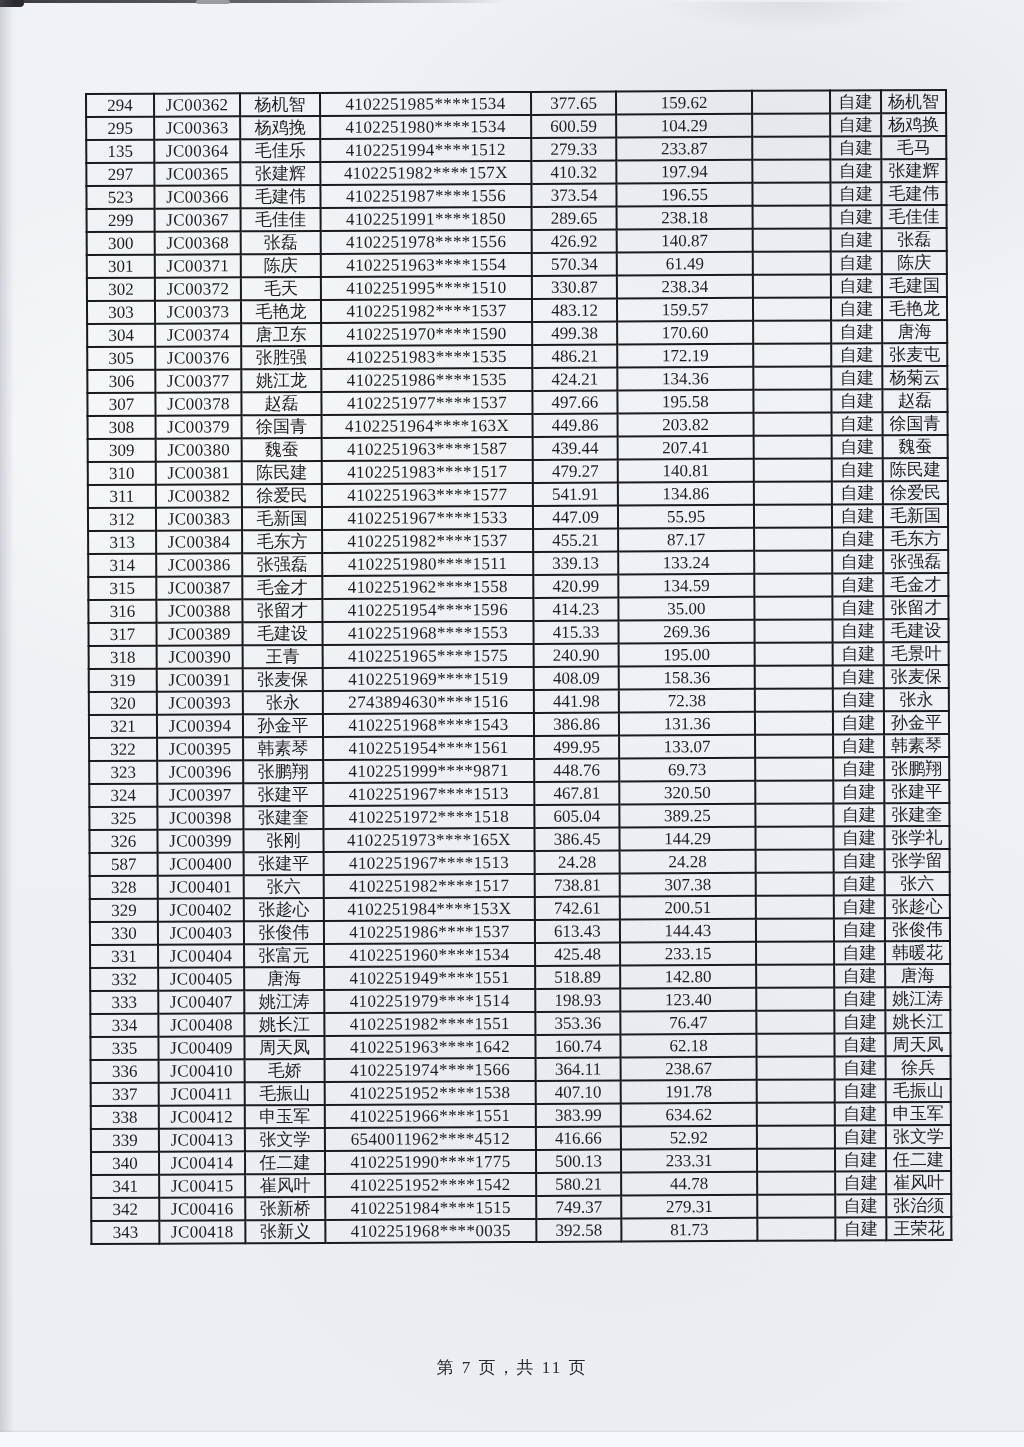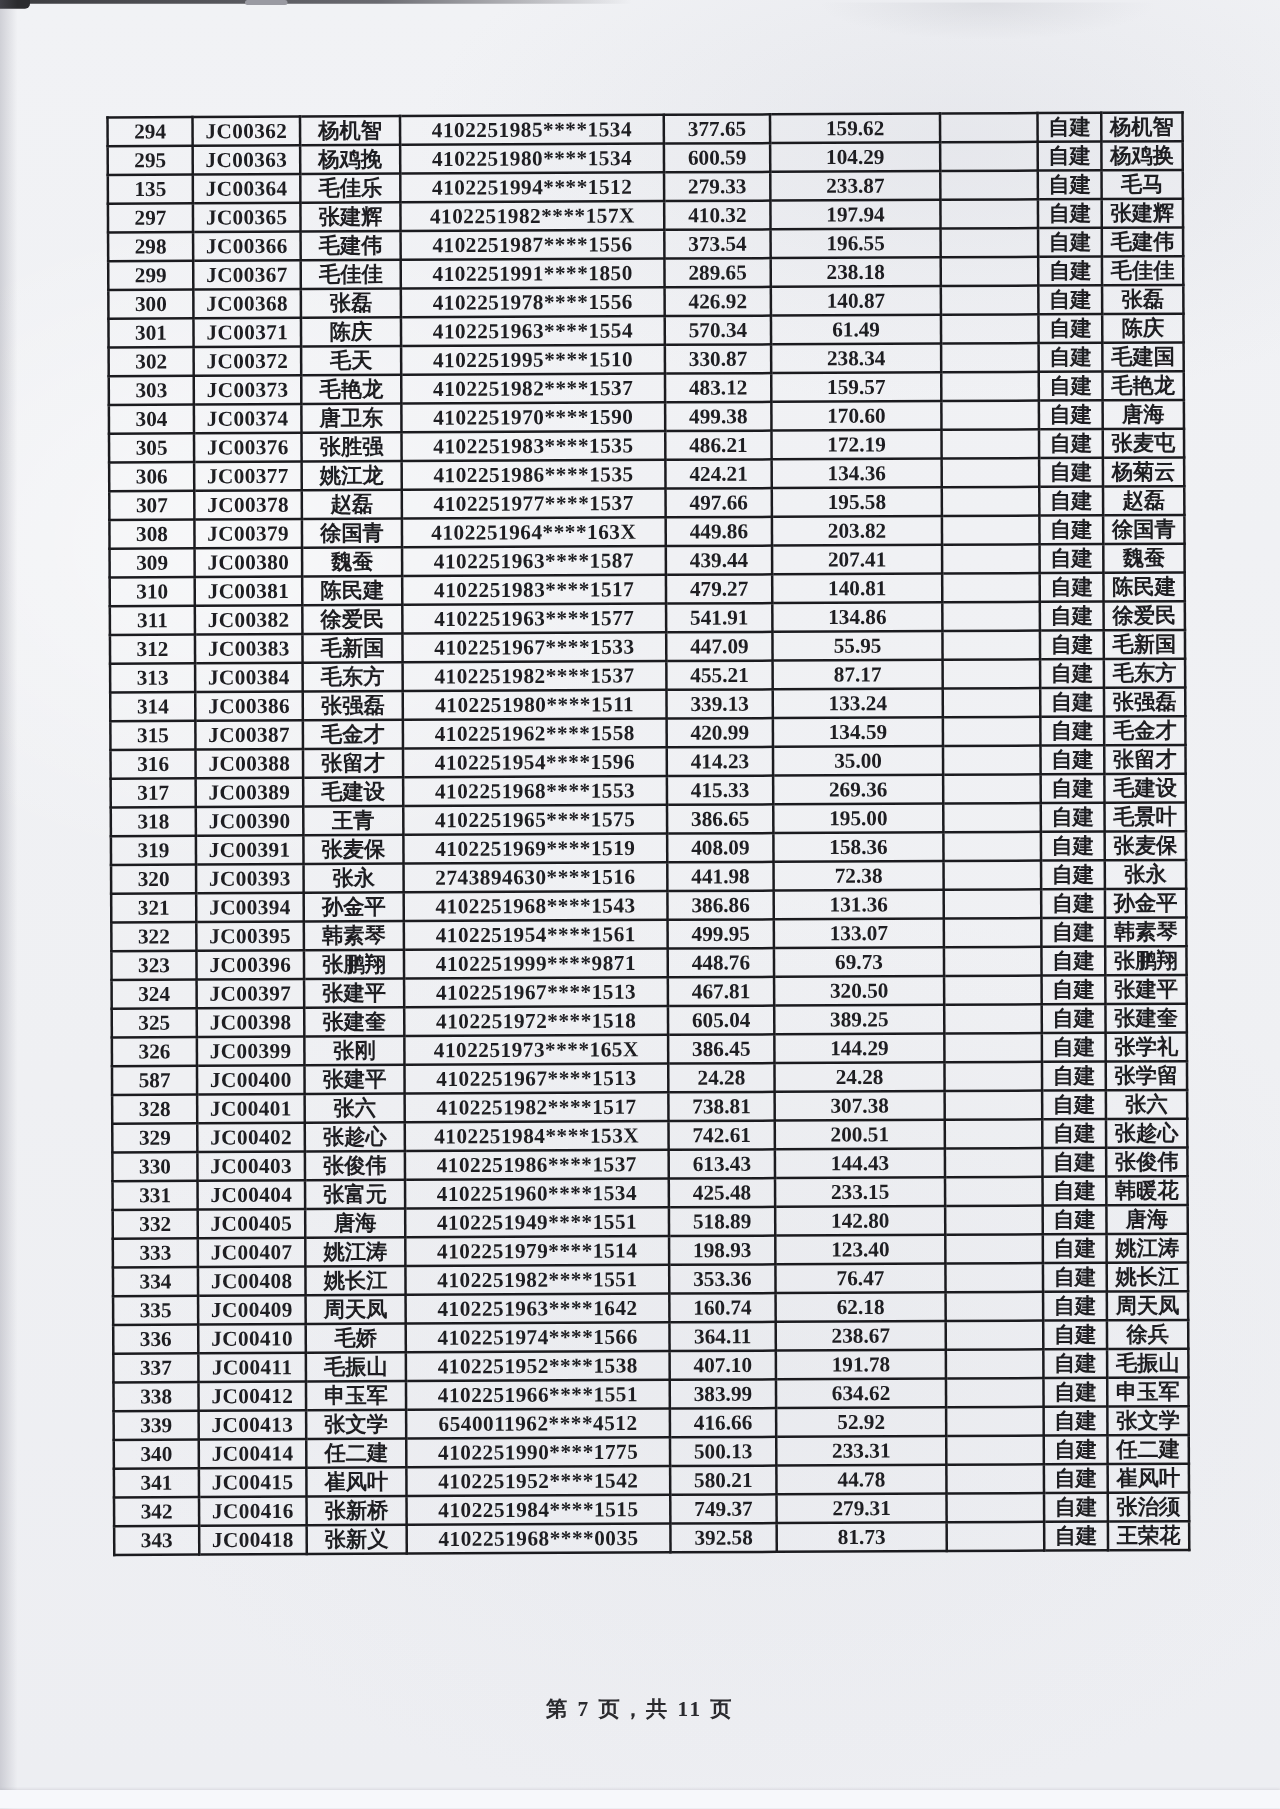--- a/index.html
+++ b/index.html
@@ -9,21 +9,20 @@
     font-family:"Liberation Serif","DejaVu Serif",serif;
   }
   .page{
     position:relative;width:1024px;height:1447px;
     background:
       radial-gradient(620px 300px at 75% 8%, rgba(210,212,220,.35), rgba(0,0,0,0) 70%),
       radial-gradient(500px 380px at 18% 30%, rgba(255,255,255,.5), rgba(0,0,0,0) 70%),
       radial-gradient(700px 500px at 60% 75%, rgba(222,224,230,.30), rgba(0,0,0,0) 75%),
       linear-gradient(180deg,#f1f2f5 0%,#eff0f3 60%,#edeef2 98%);
     overflow:hidden;
-    font-weight:bold;
   }
   
   .edge-top-line{position:absolute;left:0;top:0;width:505px;height:3px;background:linear-gradient(90deg,#3a3a3e,#6a6a70 60%,rgba(106,106,112,0));}
   .edge-top-blob{position:absolute;left:0;top:0;width:24px;height:7px;background:#2b2b2e;border-radius:0 0 4px 0;}
   .edge-top-dash{position:absolute;left:196px;top:0;width:34px;height:4px;background:#9a9aa2;border-radius:2px;}
   .edge-left-shadow{position:absolute;left:0;top:0;width:14px;height:1447px;
     background:linear-gradient(90deg,rgba(120,120,135,.28),rgba(120,120,135,0));}
   .edge-bottom-band{position:absolute;left:0;top:1432px;width:1024px;height:15px;background:#f7f8fb;box-shadow:0 -1px 2px rgba(150,150,165,.25);}
   .smudge{position:absolute;left:640px;top:2px;width:300px;height:40px;
     background:radial-gradient(60% 100% at 50% 0,rgba(150,152,162,.18),rgba(0,0,0,0) 75%);}
@@ -120,21 +119,21 @@
             <td class="c1">JC00365</td>
             <td class="c2">张建辉</td>
             <td class="c3">4102251982****157X</td>
             <td class="c4">410.32</td>
             <td class="c5">197.94</td>
             <td class="c6"></td>
             <td class="c7">自建</td>
             <td class="c8">张建辉</td>
           </tr>
           <tr>
-            <td class="c0">298</td>
+            <td class="c0">523</td>
             <td class="c1">JC00366</td>
             <td class="c2">毛建伟</td>
             <td class="c3">4102251987****1556</td>
             <td class="c4">373.54</td>
             <td class="c5">196.55</td>
             <td class="c6"></td>
             <td class="c7">自建</td>
             <td class="c8">毛建伟</td>
           </tr>
           <tr>
@@ -344,21 +343,21 @@
             <td class="c5">269.36</td>
             <td class="c6"></td>
             <td class="c7">自建</td>
             <td class="c8">毛建设</td>
           </tr>
           <tr>
             <td class="c0">318</td>
             <td class="c1">JC00390</td>
             <td class="c2">王青</td>
             <td class="c3">4102251965****1575</td>
-            <td class="c4">386.65</td>
+            <td class="c4">240.90</td>
             <td class="c5">195.00</td>
             <td class="c6"></td>
             <td class="c7">自建</td>
             <td class="c8">毛景叶</td>
           </tr>
           <tr>
             <td class="c0">319</td>
             <td class="c1">JC00391</td>
             <td class="c2">张麦保</td>
             <td class="c3">4102251969****1519</td>

